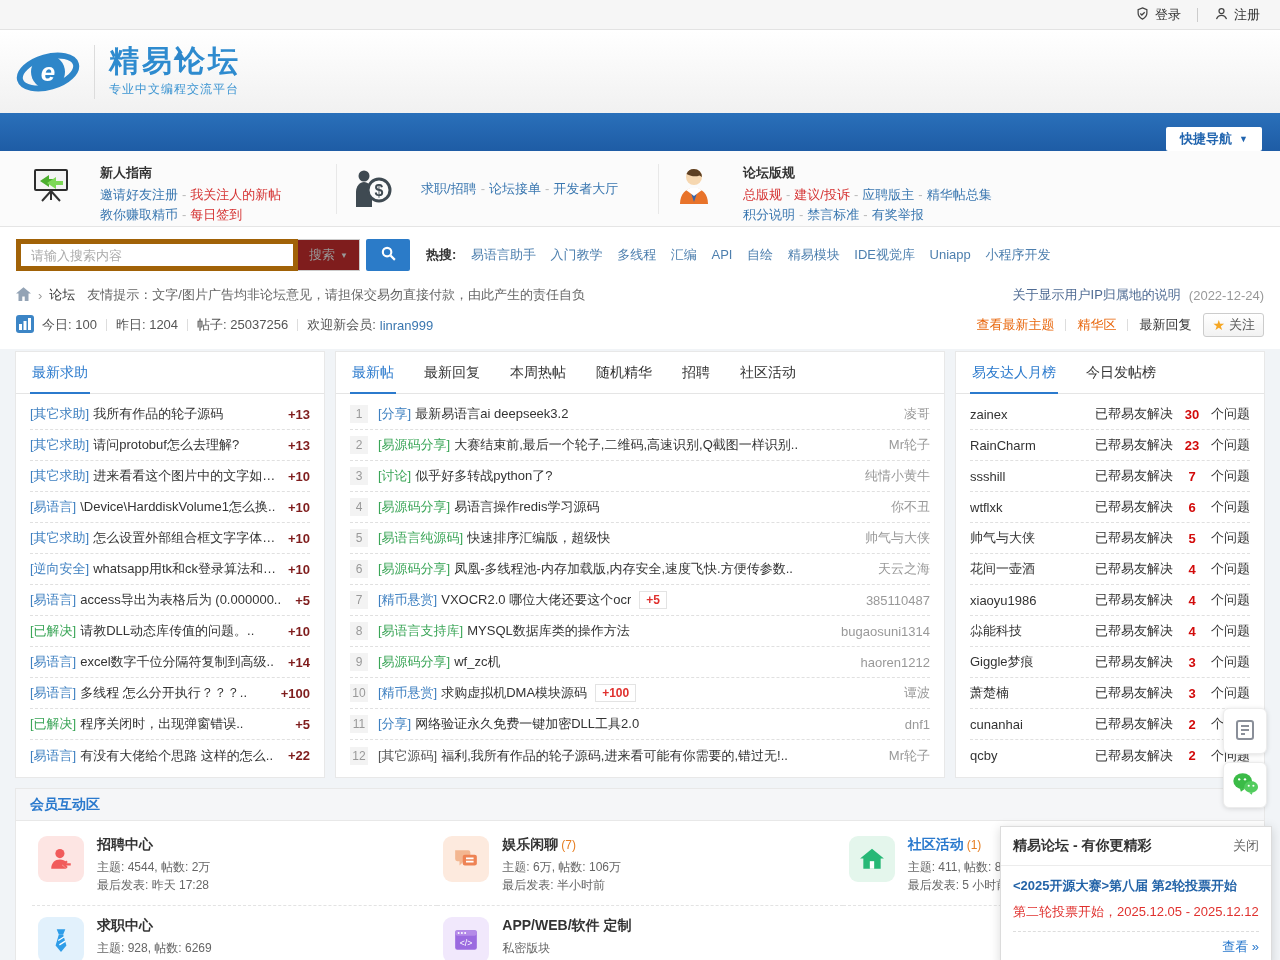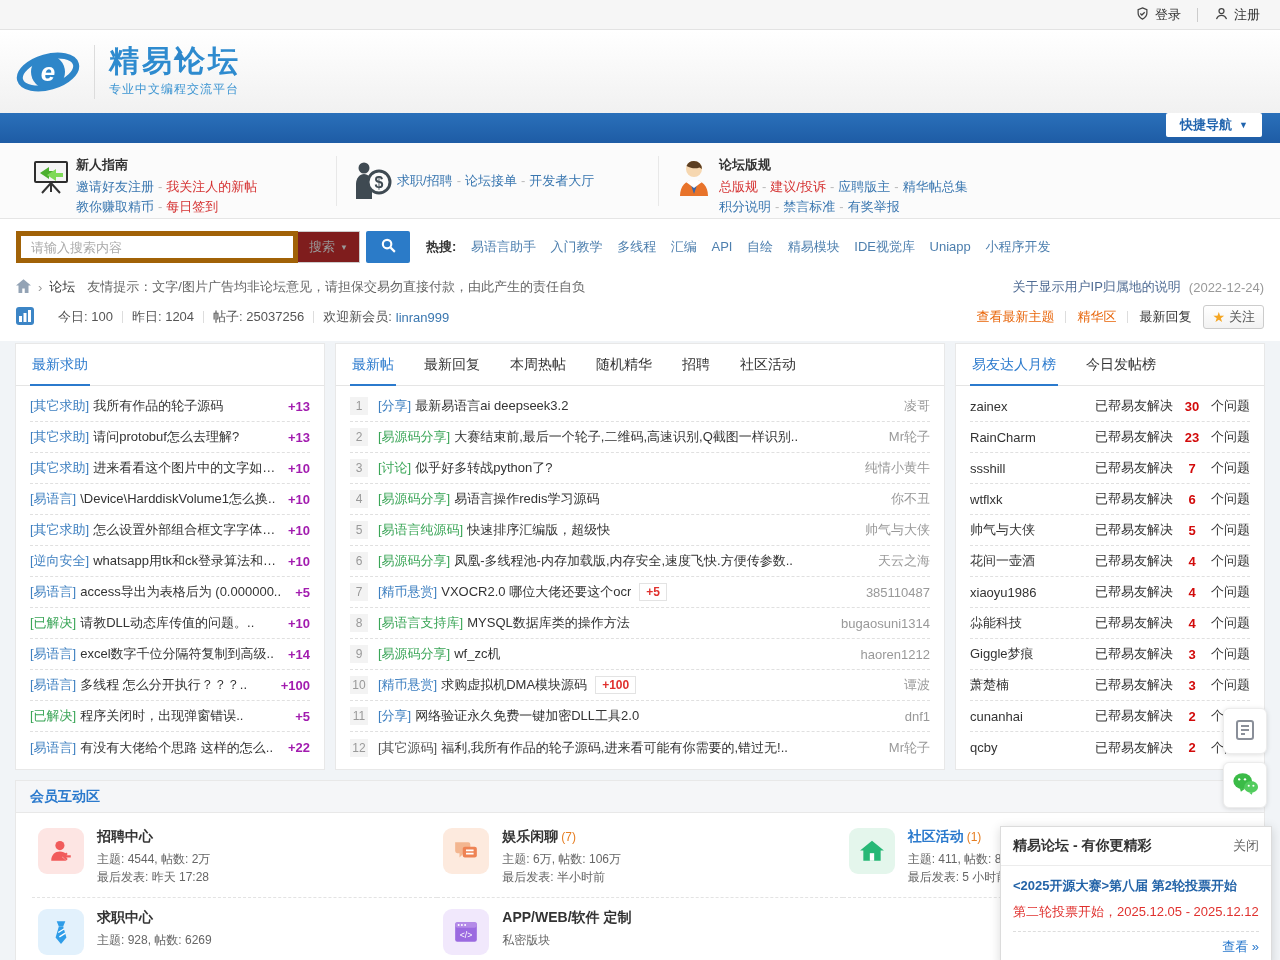--- a/index.html
+++ b/index.html
@@ -11,26 +11,26 @@
 .topbar .titem{display:flex;align-items:flex-start;gap:5px;color:#333;cursor:pointer}
 .topbar .tsep{width:1px;height:14px;background:#ccc;margin:0 16px}
 
 .header{height:83px;background:linear-gradient(#ffffff,#f1f1f1);display:flex;align-items:center;padding:0 16px}
 .logo-wrap{display:flex;align-items:center;gap:14px}
 .logo-divider{width:1px;height:54px;background:#dcdcdc}
 .site-name{font-size:30px;font-weight:bold;color:#2e8bcf;letter-spacing:3px;position:relative;line-height:32px}
 .site-drop{position:absolute;top:-10px;left:64px}
 .tagline{font-size:12px;color:#3d95d2;margin-top:4px;letter-spacing:1px}
 
-.navbar{height:30px;background:linear-gradient(#2a70ba,#1e5ca5);display:flex;justify-content:flex-end;align-items:flex-start;padding:0 18px}
+.navbar{height:38px;background:linear-gradient(#2a70ba,#1e5ca5);display:flex;justify-content:flex-end;align-items:flex-end;padding:0 18px}
 .navbtn{height:24px;background:#fff;color:#2064ae;font-weight:bold;display:flex;align-items:center;gap:7px;padding:0 14px;cursor:pointer;border-radius:2px}
 .navbtn .caret{font-size:9px;color:#2064ae}
 
 .quickpanel{background:#fbfbfb;border-bottom:1px solid #e5e5e5;display:flex;padding:13px 16px 12px;height:76px}
-.qcol{display:flex;gap:4px;padding:0 16px 0 14px}
+.qcol{display:flex;gap:28px;padding:0 16px 0 14px}
 .qcol+.qcol{border-left:1px solid #e8e8e8}
 .qc1{width:320px}.qc2{width:322px;align-items:center}.qc3{width:345px}
 .qtitle{font-weight:bold;color:#333;margin-bottom:3px}
 .qlinks{line-height:20px;white-space:nowrap}
 .lb{color:#3a77b0}.lr{color:#d53333}
 .dash{color:#bbb;margin:0 4px}
 
 .searchrow{background:#fff;display:flex;align-items:center;padding:12px 16px 10px}
 .searchbox{display:flex;height:32px}
 .sinput{width:282px;border:5px solid #a16207;padding:0 10px;font-size:13px;outline:none;color:#333}
@@ -41,21 +41,21 @@
 .hot{margin-left:16px;white-space:nowrap}
 .hotlabel{font-weight:bold;color:#333}
 .hot a{color:#4d7fae;margin-left:11px}
 
 .crumbrow{background:#fff;display:flex;align-items:center;padding:5px 16px;color:#666}
 .crumbrow .csep{color:#999;margin:0 7px}
 .crumb-forum{color:#333;font-weight:normal}
 .ipnotice{margin-left:auto;color:#4f6b93}
 .ipdate{color:#999;margin-left:8px}
 .statsrow{background:#fff;display:flex;align-items:center;padding:4px 16px 12px;color:#555}
-.statsrow .sitem{margin-left:24px}
+.statsrow .sitem{margin-left:8px}
 .statsrow .ssep{width:1px;height:12px;background:#ddd;margin:0 9px}
 .newmember{color:#3a77b0;margin-left:4px}
 .rlinks{margin-left:auto;display:flex;align-items:center}
 .rl-orange{color:#e8650a}
 .rl-dark{color:#333}
 .rlinks .ssep{margin:0 11px}
 .followbtn{margin-left:12px;border:1px solid #ccc;background:linear-gradient(#fff,#f2f2f2);border-radius:3px;padding:2px 8px;display:flex;align-items:center;gap:4px;color:#555;cursor:pointer}
 .star{color:#f5a623;font-size:14px}
 
 .main{display:flex;gap:10px;margin:2px 15px 0}
@@ -64,21 +64,21 @@
 .p-mid{flex:1}
 .tabs{display:flex;align-items:flex-end;border-bottom:1px solid #e5e5e5;padding:0 14px;height:42px}
 .tab{font-size:14px;color:#333;padding:10px 2px;margin-right:26px;border-bottom:2px solid transparent;margin-bottom:-1px;cursor:pointer;white-space:nowrap}
 .tab.active{color:#2b7acd;border-bottom-color:#2b7acd}
 .list{padding:5px 14px 6px}
 .row{display:flex;align-items:center;height:31px;border-bottom:1px dashed #e0e0e0;white-space:nowrap;overflow:hidden;cursor:pointer}
 .list .row:last-child{border-bottom:none}
 .cat{margin-right:4px;flex:none}
 .cb{color:#3d7fc0}.cg{color:#3aa557}.cgr{color:#555}
 .ttl{overflow:hidden;text-overflow:ellipsis;color:#333}
-.plus{margin-left:auto;color:#a21caf;font-weight:bold;flex:none;padding-left:8px}
+.plus{margin-left:auto;color:#7f1d1d;font-weight:bold;flex:none;padding-left:8px}
 .num{width:18px;height:18px;background:#f3f3f3;color:#999;font-size:12px;display:flex;align-items:center;justify-content:center;margin-right:10px;flex:none}
 .badge{border:1px solid #e3e3e3;background:#fff;color:#e0312e;font-weight:bold;font-size:12px;padding:1px 6px;margin-left:8px;flex:none}
 .author{margin-left:auto;color:#999;flex:none;padding-left:10px}
 .uname{flex:1;overflow:hidden;text-overflow:ellipsis;color:#333}
 .sol{flex:none;color:#333}
 .rnum{flex:none;width:38px;text-align:center;color:#d20a0a;font-weight:bold}
 .qlbl{flex:none;color:#333}
 
 .memberpanel{margin:10px 15px 0;background:#fff;border:1px solid #e8e8e8}
 .mhead{height:32px;background:#f5f6f8;border-bottom:1px solid #e8e8e8;display:flex;align-items:center;padding:0 14px;font-size:14px;font-weight:bold;color:#2b7acd}

